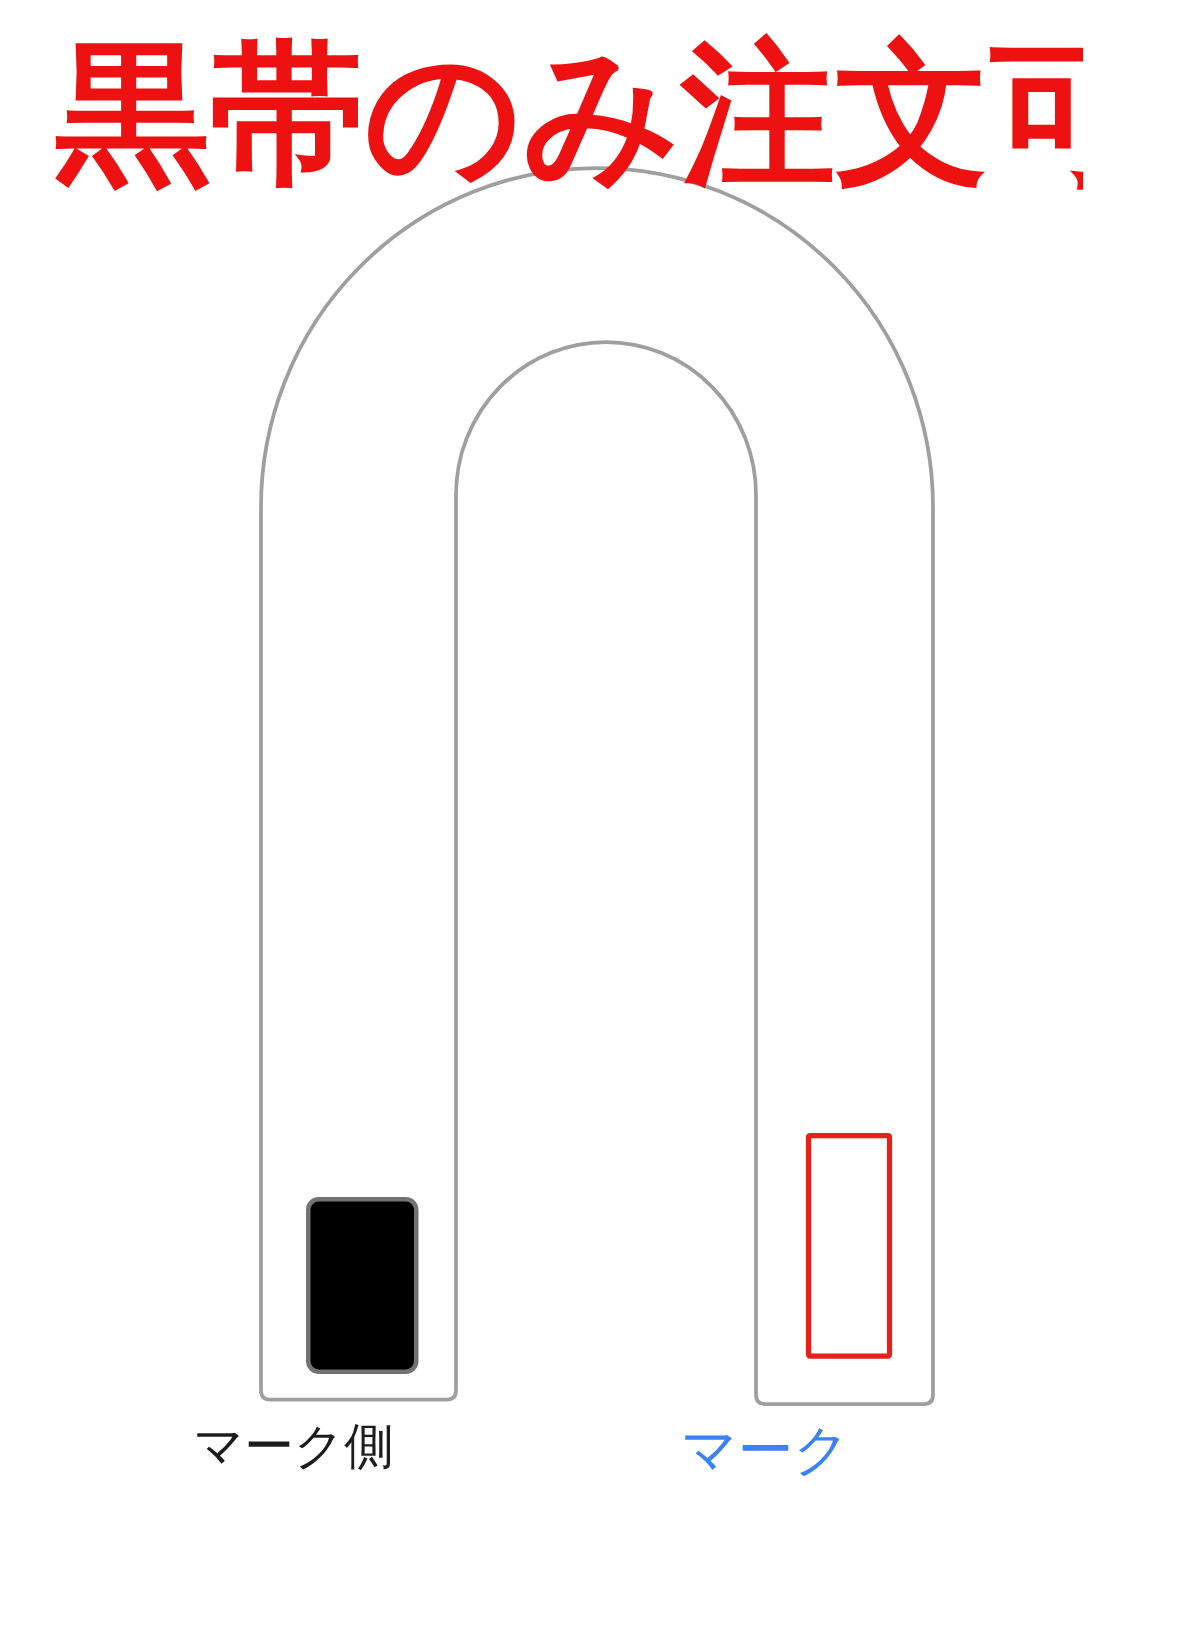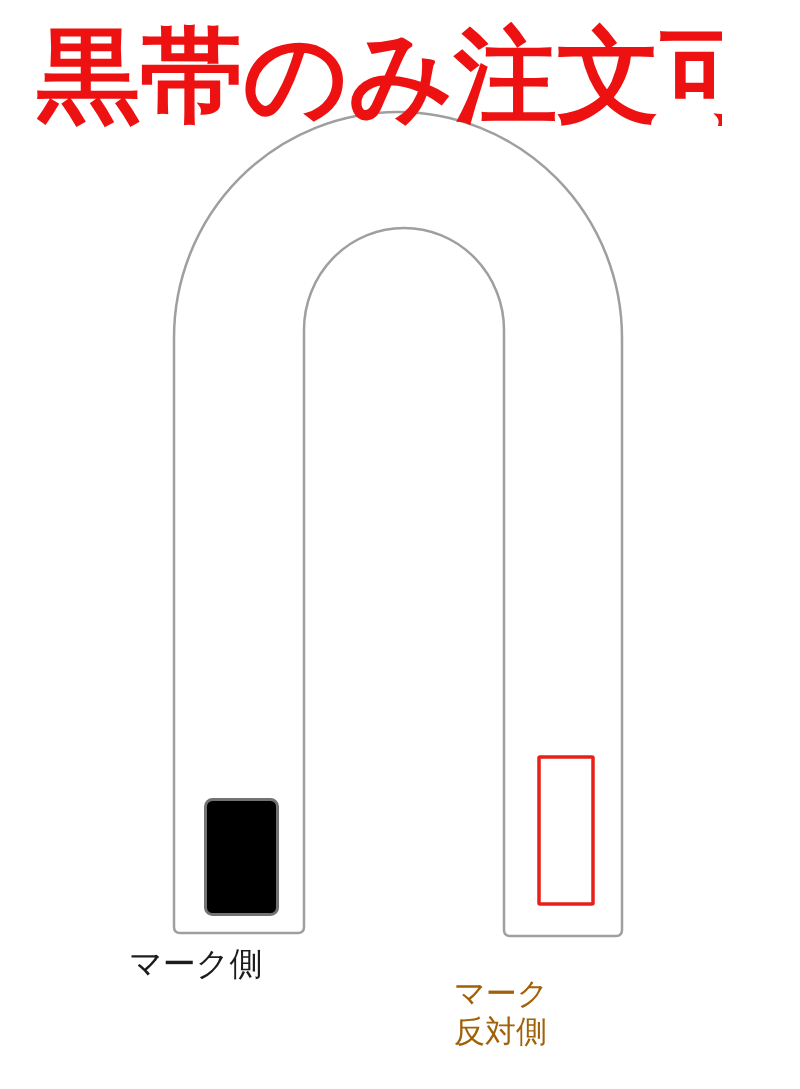--- a/index.html
+++ b/index.html
@@ -44,24 +44,24 @@
   }
   .label-mark-side {
     left: 129px;
     top: 946px;
     font-size: 33px;
     line-height: 1.1;
     color: #1c1c1c;
   }
   .label-opposite-side {
     left: 454px;
-    top: 975px;
-    font-size: 31px;
+    top: 944px;
+    font-size: 37px;
     line-height: 1.23;
-    color: #a16207;
+    color: #3b82f6;
   }
 </style>
 </head>
 <body>
 
 <div class="canvas">
 
   <svg class="belt-svg" viewBox="0 0 800 1089" xmlns="http://www.w3.org/2000/svg">
 
     <path stroke-width="2.5" stroke-linejoin="round" d="M 174 927
@@ -81,15 +81,15 @@
 
     <rect x="205.5" y="799.5" width="72" height="115" rx="7" stroke-width="3" fill="#000000" stroke="#737373"></rect>
 
     <rect x="539" y="757" width="54" height="147" rx="1" stroke-width="3.5" stroke="#e8201a" fill="none"></rect>
   </svg>
 
   <h1 class="heading">黒帯のみ注文可</h1>
 
   <p class="label label-mark-side">マーク側</p>
 
-  <p class="label label-opposite-side"><span>マーク</span><br><span>反対側</span></p>
+  <p class="label label-opposite-side"><span>マーク</span><br></p>
 
 </div>
 
 </body></html>

